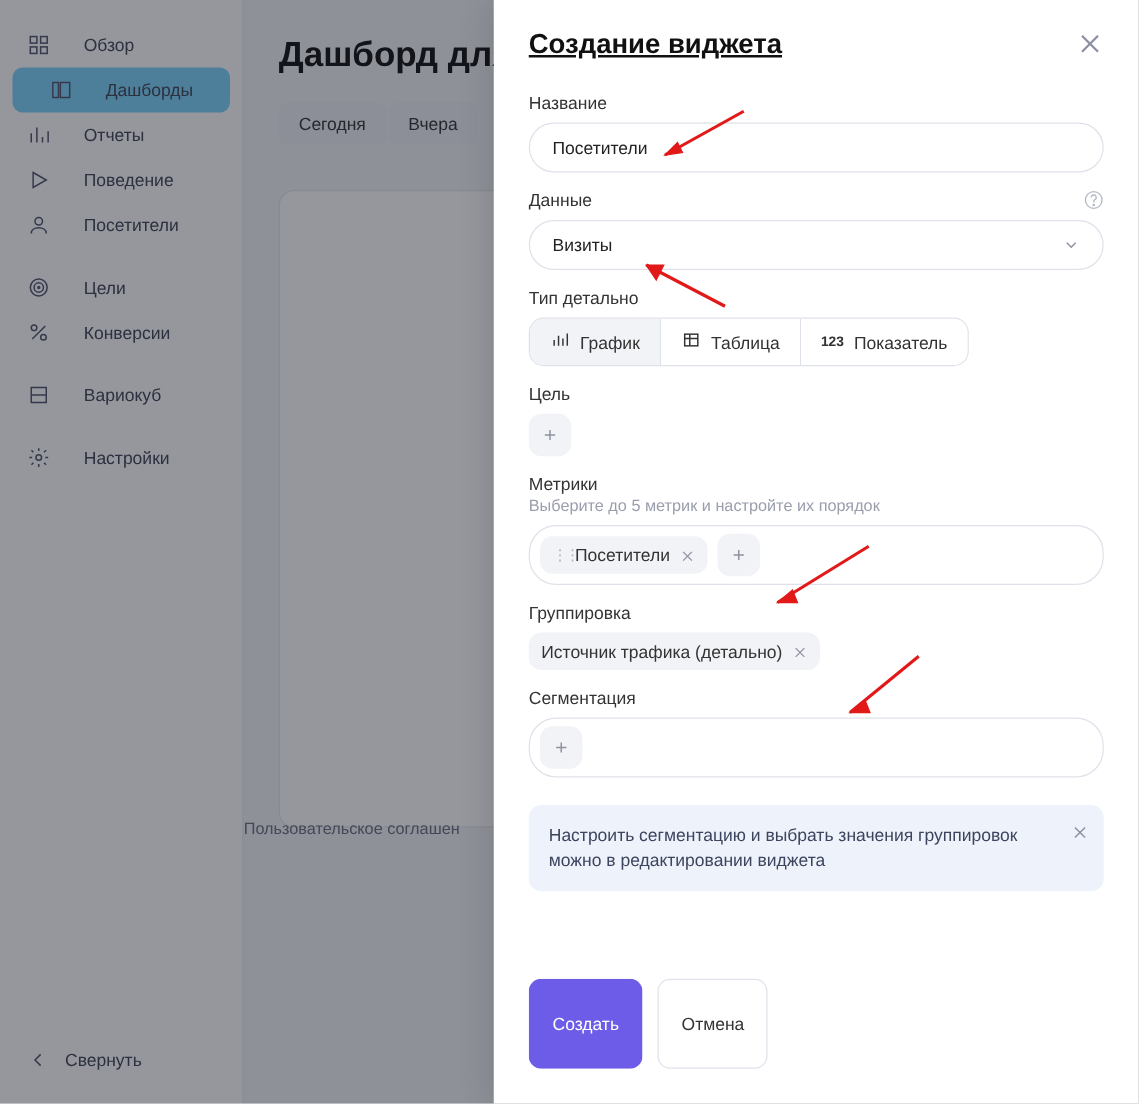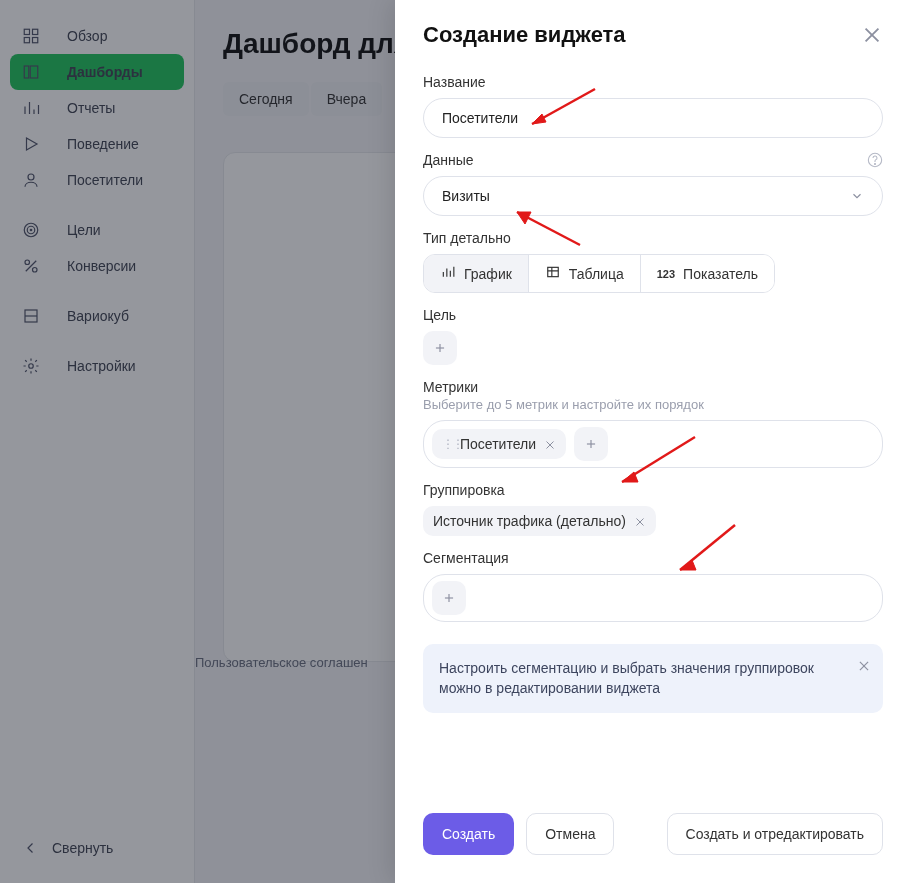--- a/index.html
+++ b/index.html
@@ -1,42 +1,42 @@
 <!DOCTYPE html>
 <html><head>
 <meta charset="utf-8">
 <style>
   * { box-sizing: border-box; margin: 0; padding: 0; font-family: -apple-system, BlinkMacSystemFont, "Segoe UI", Arial, sans-serif; }
   body { width: 911px; height: 883px; background: #f4f5f7; overflow: hidden; position: relative; }
 
   
   .sidebar { position: absolute; left: 0; top: 0; width: 195px; height: 100%; background: #fff; padding: 18px 10px; border-right: 1px solid #e6e8ec; display: flex; flex-direction: column; }
   .nav-item { display: flex; align-items: center; gap: 27px; padding: 9px 12px; border-radius: 8px; color: #404554; font-size: 14px; cursor: pointer; }
-  .nav-item.active { background: #22c55e; font-weight: 700; }
+  .nav-item.active { background: #7dd3fc; font-weight: 400; justify-content: center; }
   .nav-icon { width: 18px; height: 18px; display: inline-flex; align-items: center; justify-content: center; flex-shrink: 0; }
   .nav-icon svg { stroke: #50556a; fill: none; stroke-width: 1.6; }
   .nav-gap { height: 14px; }
   .spacer { flex: 1; }
   .collapse-row { display: flex; align-items: center; gap: 12px; padding: 8px 12px; color: #404554; font-size: 14px; cursor: pointer; }
 
   
   .main { position: absolute; left: 195px; top: 0; right: 0; padding: 28px 28px; }
   .page-title { font-size: 28px; font-weight: 700; color: #111; margin-bottom: 22px; }
   .date-tabs { display: flex; gap: 2px; }
   .date-tab { background: #eef0f4; padding: 9px 16px; border-radius: 6px; font-size: 14px; color: #333; cursor: pointer; }
   .panel { margin-top: 36px; height: 510px; background: #fff; border: 1px solid #e6e8ec; border-radius: 12px; }
   .footer-link { position: absolute; bottom: 20px; left: 0; font-size: 13px; color: #6a6f80; }
 
   
   .overlay { position: absolute; inset: 0; background: rgba(20,24,38,0.45); }
 
   
   .modal { position: absolute; right: 0; top: 0; width: 516px; height: 100%; background: #fff; box-shadow: -4px 0 24px rgba(0,0,0,.12); display: flex; flex-direction: column; padding-top: 8px; }
   .modal-header { display: flex; align-items: center; justify-content: space-between; padding: 14px 28px 6px 28px; }
-  .modal-title { font-size: 22px; font-weight: 700; color: #111; }
+  .modal-title { font-size: 22px; font-weight: 700; color: #111; text-decoration: underline; }
   .close-x { width: 22px; height: 22px; cursor: pointer; }
   .close-x svg { stroke: #8c90a0; stroke-width: 2; }
 
   .modal-body { padding: 6px 28px 0 28px; flex: 1; overflow-y: auto; }
   .field-label { font-size: 14px; color: #333; margin: 14px 0 8px 0; display: flex; align-items: center; justify-content: space-between; }
   .help-icon { width: 16px; height: 16px; }
   .help-icon svg { stroke: #b5b9c6; fill: none; stroke-width: 1.6; }
 
   .input-box { width: 100%; border: 1px solid #dfe2ea; border-radius: 22px; padding: 11px 18px; font-size: 14px; color: #222; }
   .select-box { width: 100%; border: 1px solid #dfe2ea; border-radius: 22px; padding: 11px 18px; font-size: 14px; color: #222; display: flex; align-items: center; justify-content: space-between; cursor: pointer; }
@@ -55,21 +55,21 @@
   .chip .drag { width: 10px; display: inline-block; color: #aeb2c0; font-size: 12px; letter-spacing: -2px; }
   .plus-chip { background: #f2f3f7; border-radius: 10px; width: 34px; height: 34px; display: inline-flex; align-items: center; justify-content: center; cursor: pointer; border: none; }
 
   .hint { font-size: 13px; color: #9a9ead; margin-top: 2px; }
 
   .info-box { margin-top: 22px; background: #eef2fb; border-radius: 10px; padding: 14px 40px 14px 16px; font-size: 14px; color: #3d455e; line-height: 1.45; position: relative; }
   .info-box .ibox-x { position: absolute; right: 12px; top: 14px; width: 14px; height: 14px; cursor: pointer; }
   .info-box .ibox-x svg { stroke: #8c90a0; stroke-width: 2; }
 
   .modal-footer { padding: 22px 28px 28px 28px; display: flex; gap: 12px; align-items: center; }
-  .btn { border-radius: 10px; padding: 12px 18px; font-size: 14px; cursor: pointer; border: 1px solid transparent; }
+  .btn { border-radius: 10px; padding: 27px 18px; font-size: 14px; cursor: pointer; border: 1px solid transparent; }
   .btn-primary { background: #6c5ce7; color: #fff; }
   .btn-secondary { background: #fff; color: #333; border: 1px solid #dfe2ea; }
   .btn-secondary.wide { margin-left: auto; }
 
   
   .arrow { position: absolute; pointer-events: none; }
   .arrow svg line, .arrow svg polygon { stroke: #e11919; fill: #e11919; }
 </style>
 </head>
 <body>
@@ -301,21 +301,20 @@
       <span class="ibox-x"><svg viewBox="0 0 24 24">
             <line x1="5" y1="5" x2="19" y2="19"></line>
             <line x1="19" y1="5" x2="5" y2="19"></line>
           </svg></span>
     </div>
   </div>
 
   <div class="modal-footer">
     <button class="btn btn-primary">Создать</button>
     <button class="btn btn-secondary">Отмена</button>
-    <button class="btn btn-secondary wide">Создать и отредактировать</button>
   </div>
 </div>
 
 <div class="arrow" style="left:520px; top:84px;">
   <svg width="80" height="50">
       <line x1="75" y1="5" x2="12" y2="40" stroke-width="2.5"></line>
       <polygon points="12,40 22,30 26,38"></polygon>
     </svg>
 </div>
 <div class="arrow" style="left:505px; top:200px;">

